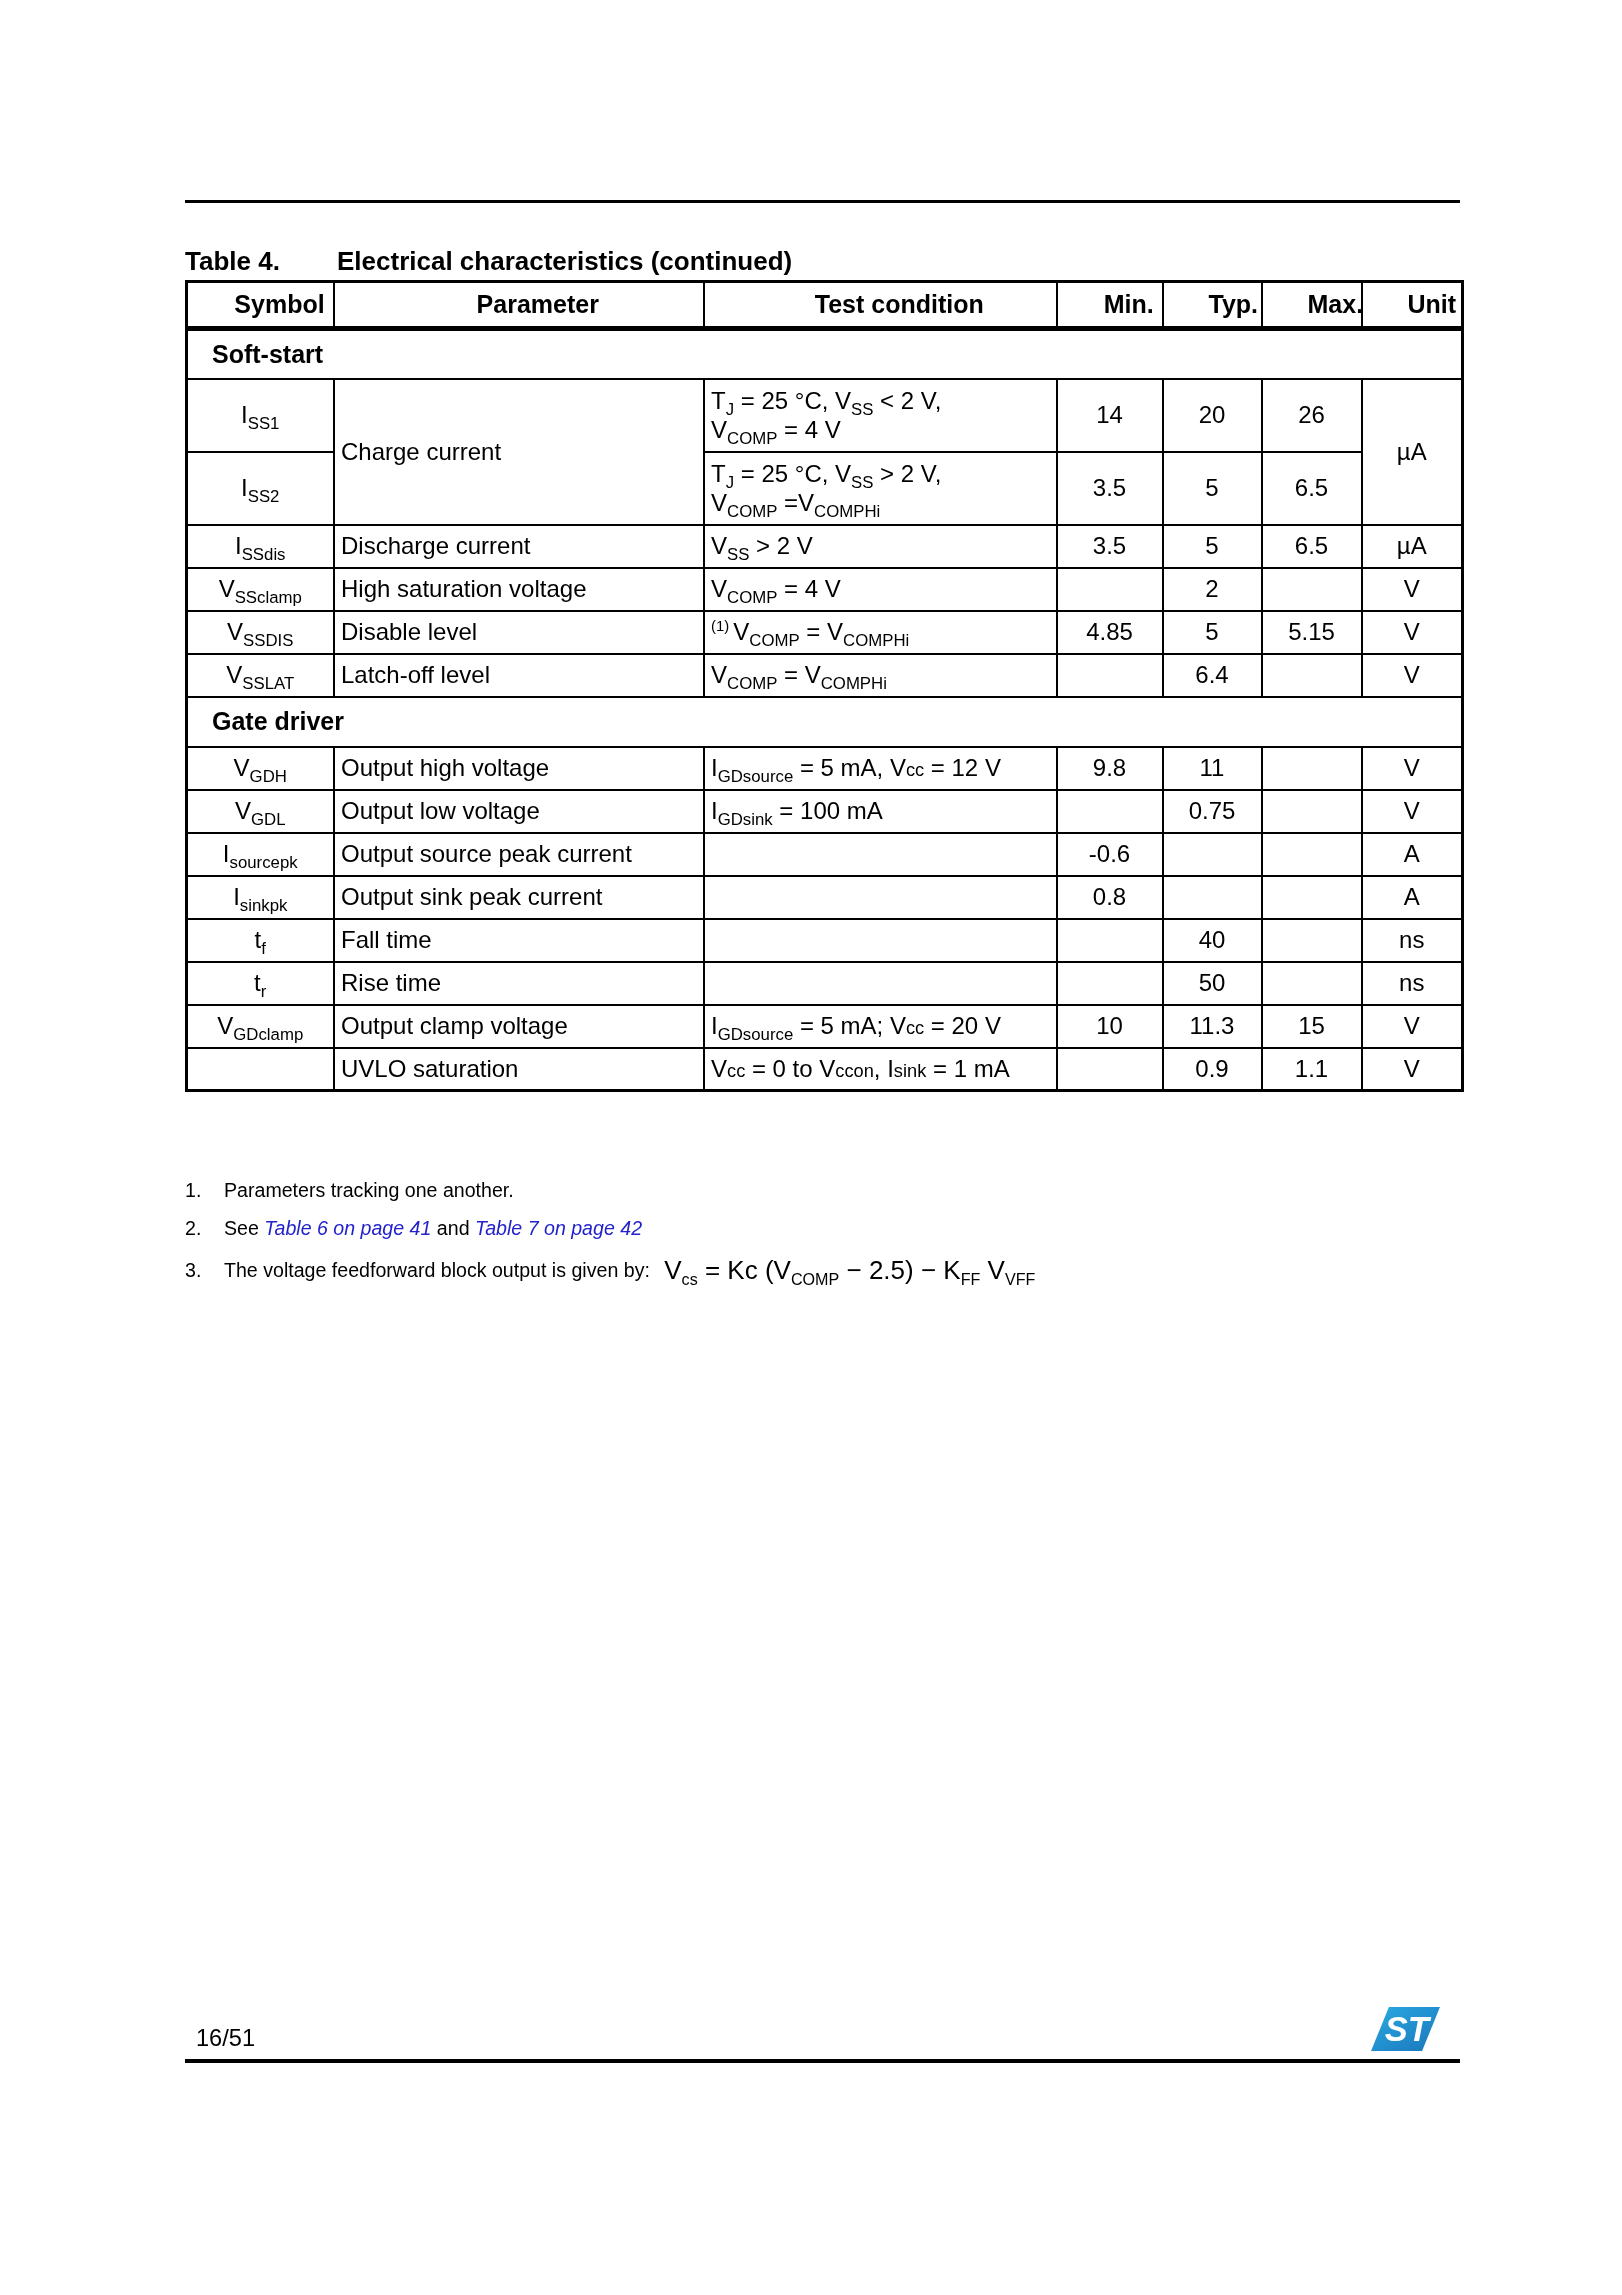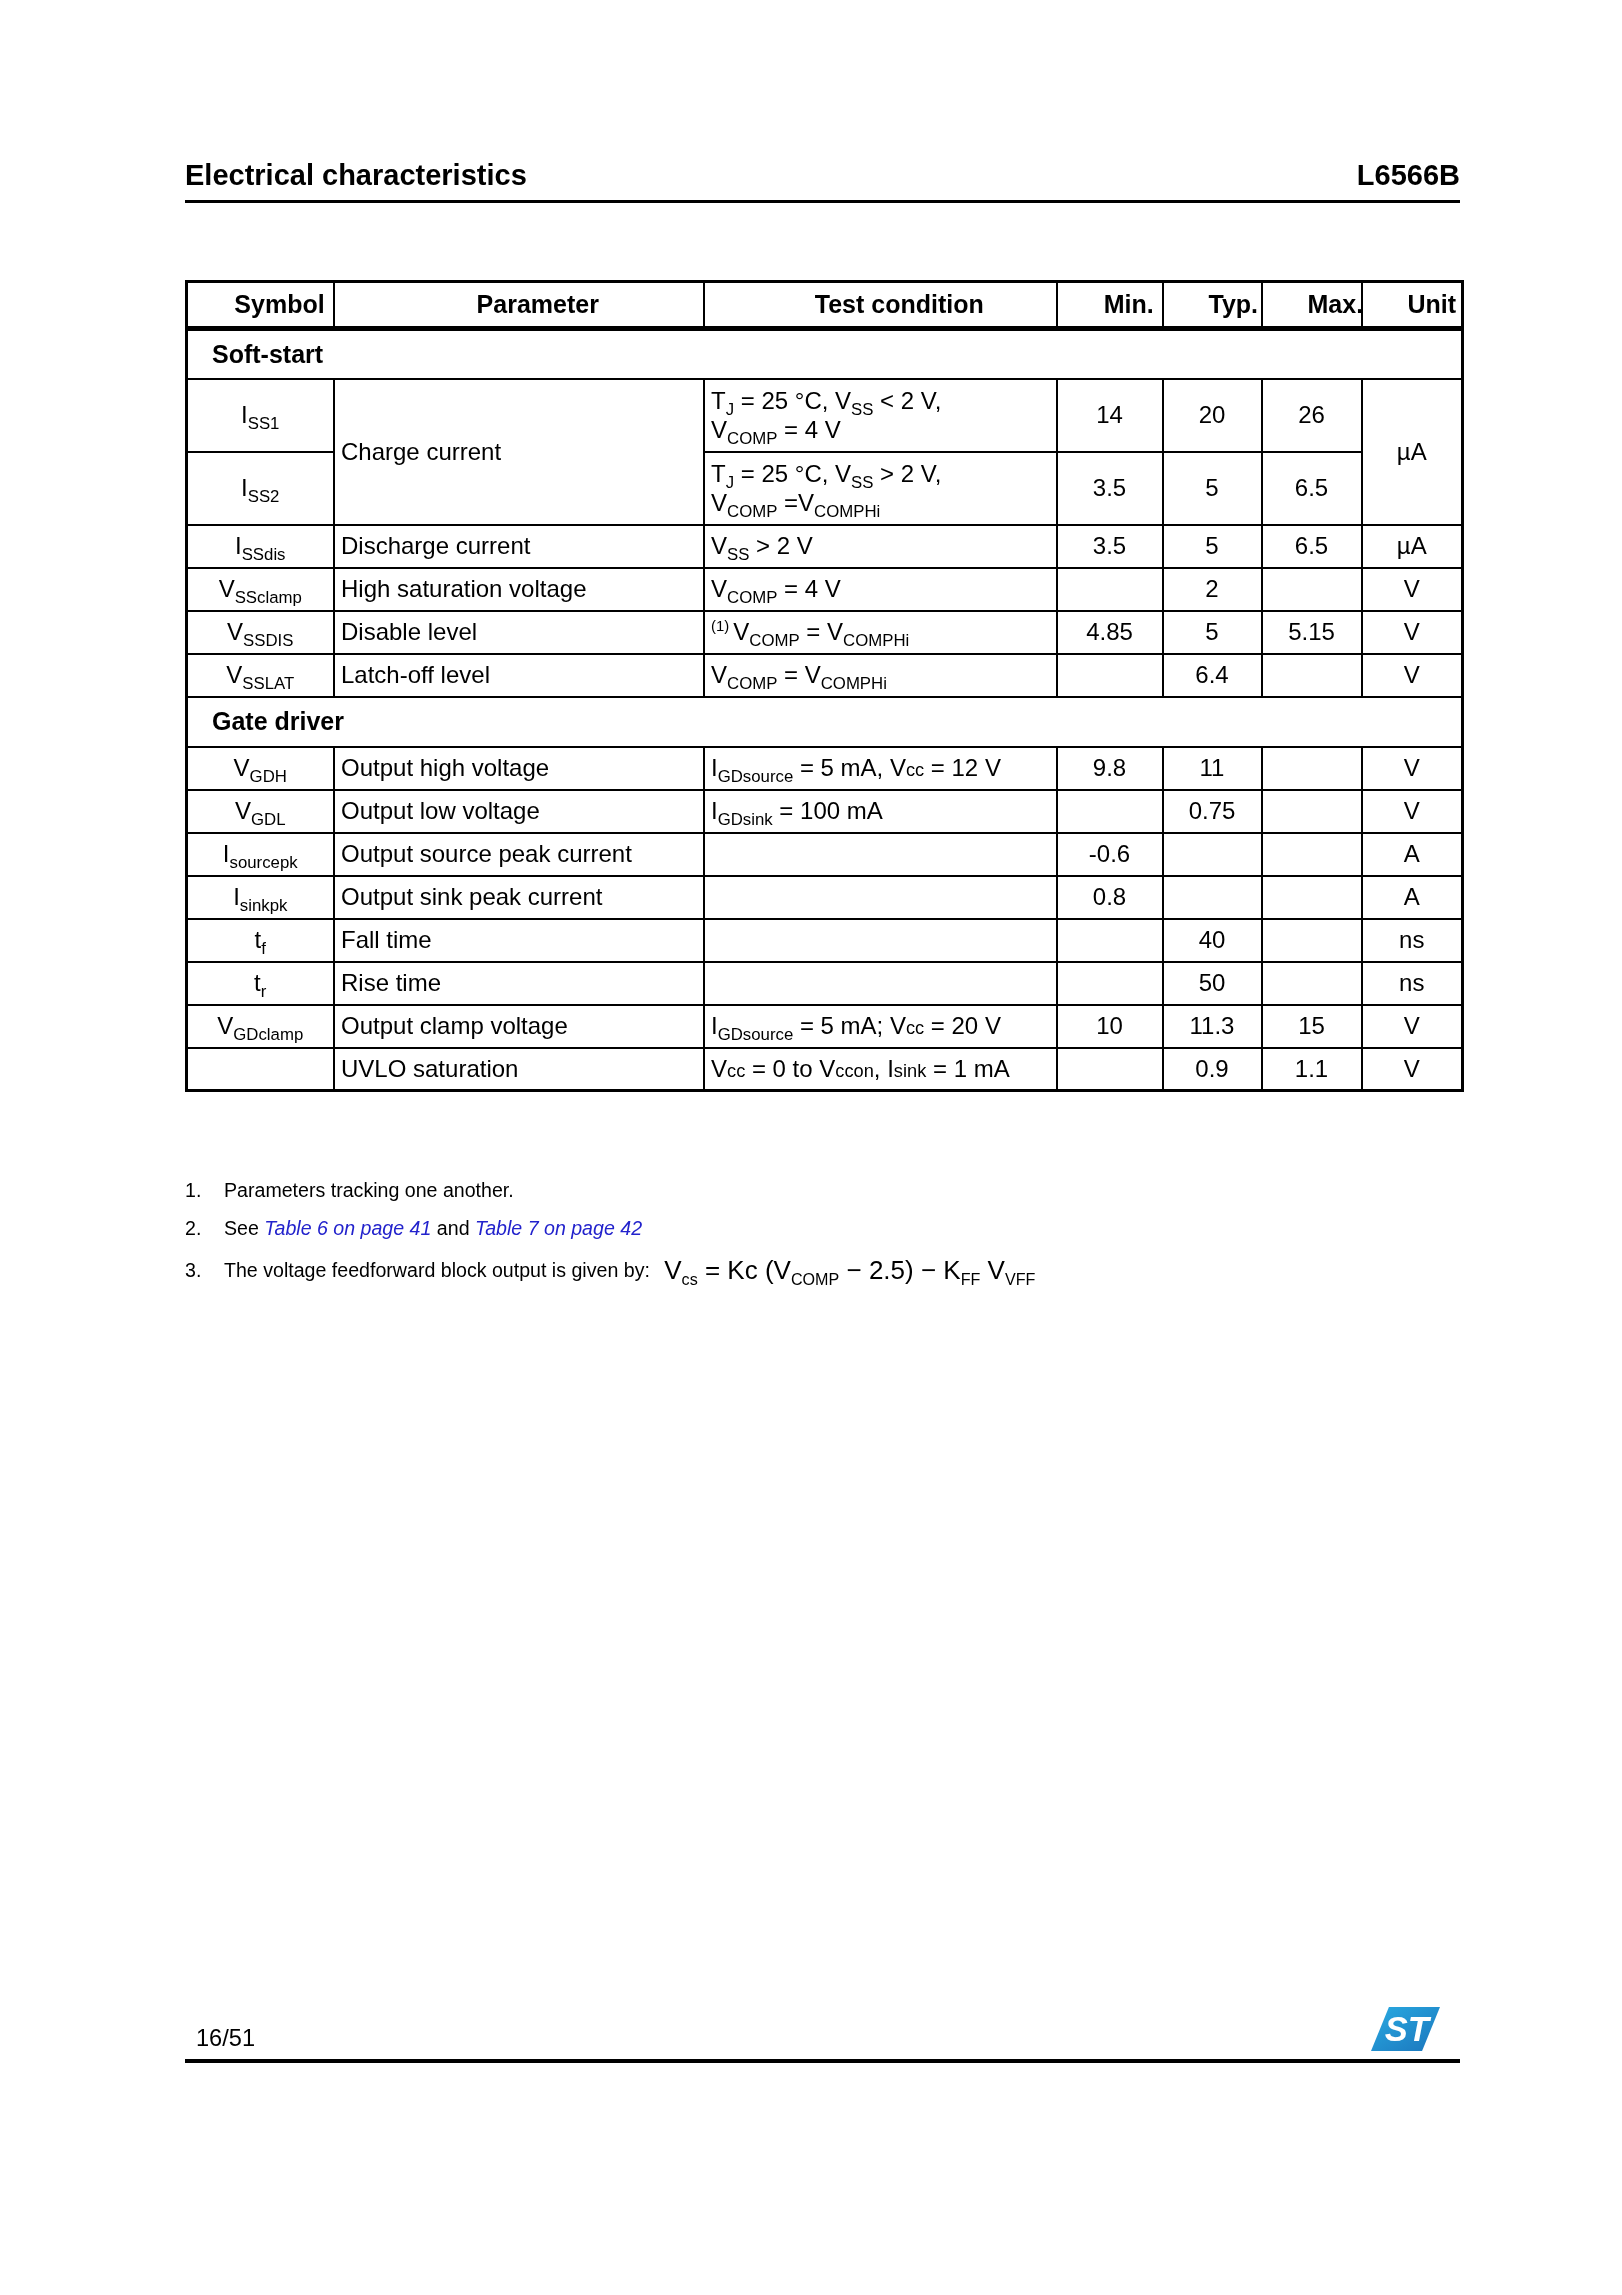--- a/index.html
+++ b/index.html
@@ -72,26 +72,26 @@
   .footer-rule {
     position: absolute; left: 185px; top: 2059px; width: 1275px; height: 3.9px;
     background: #000;
   }
 </style>
 </head>
 <body>
 
 <div class="page">
 
-  <div class="doc-header">
-    <span>Electrical characteristics</span>
-    <span>L6566B</span>
+  <div class="header-rule"></div>
+
+  <div class="table-title">
+    <span class="tlabel">Table 4.</span>
+    <span class="ttitle">Electrical characteristics  (continued)</span>
   </div>
-  <div class="header-rule"></div>
-
 
   <table class="chars">
     <colgroup>
       <col style="width:147px">
         <col style="width:370px">
         <col style="width:353px">
       <col style="width:106px">
         <col style="width:99px">
         <col style="width:100px">
         <col style="width:101px">

